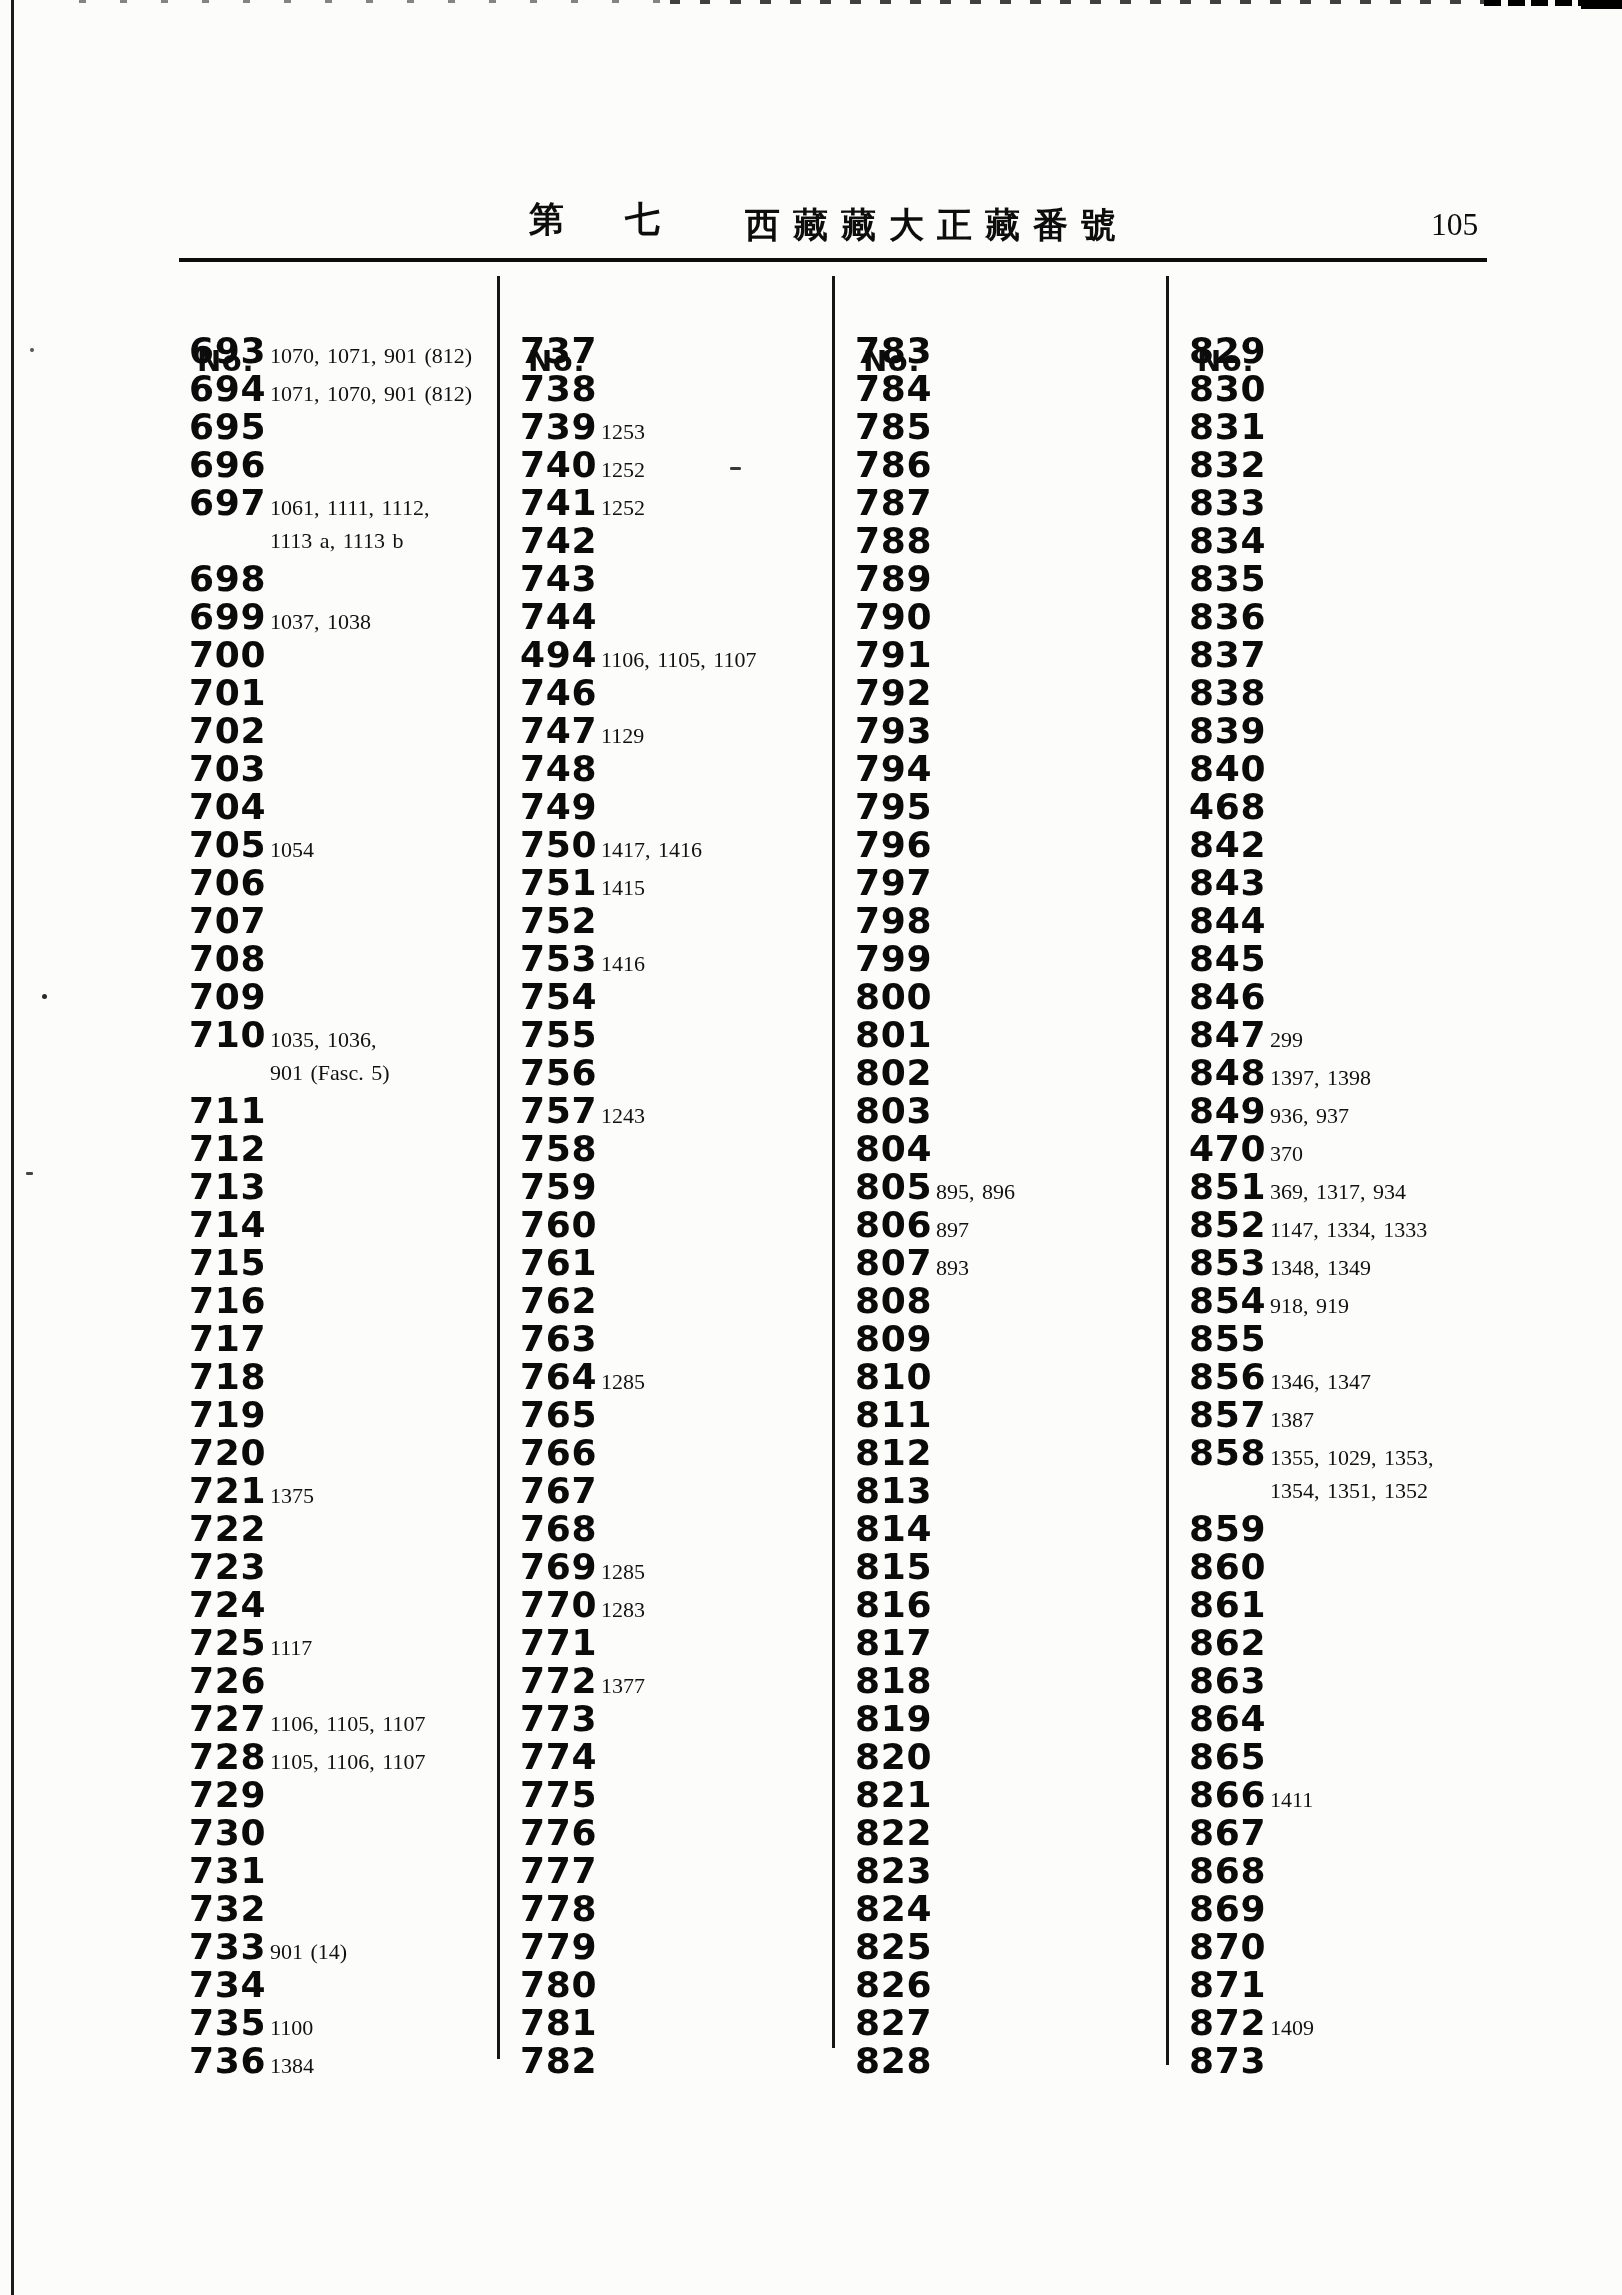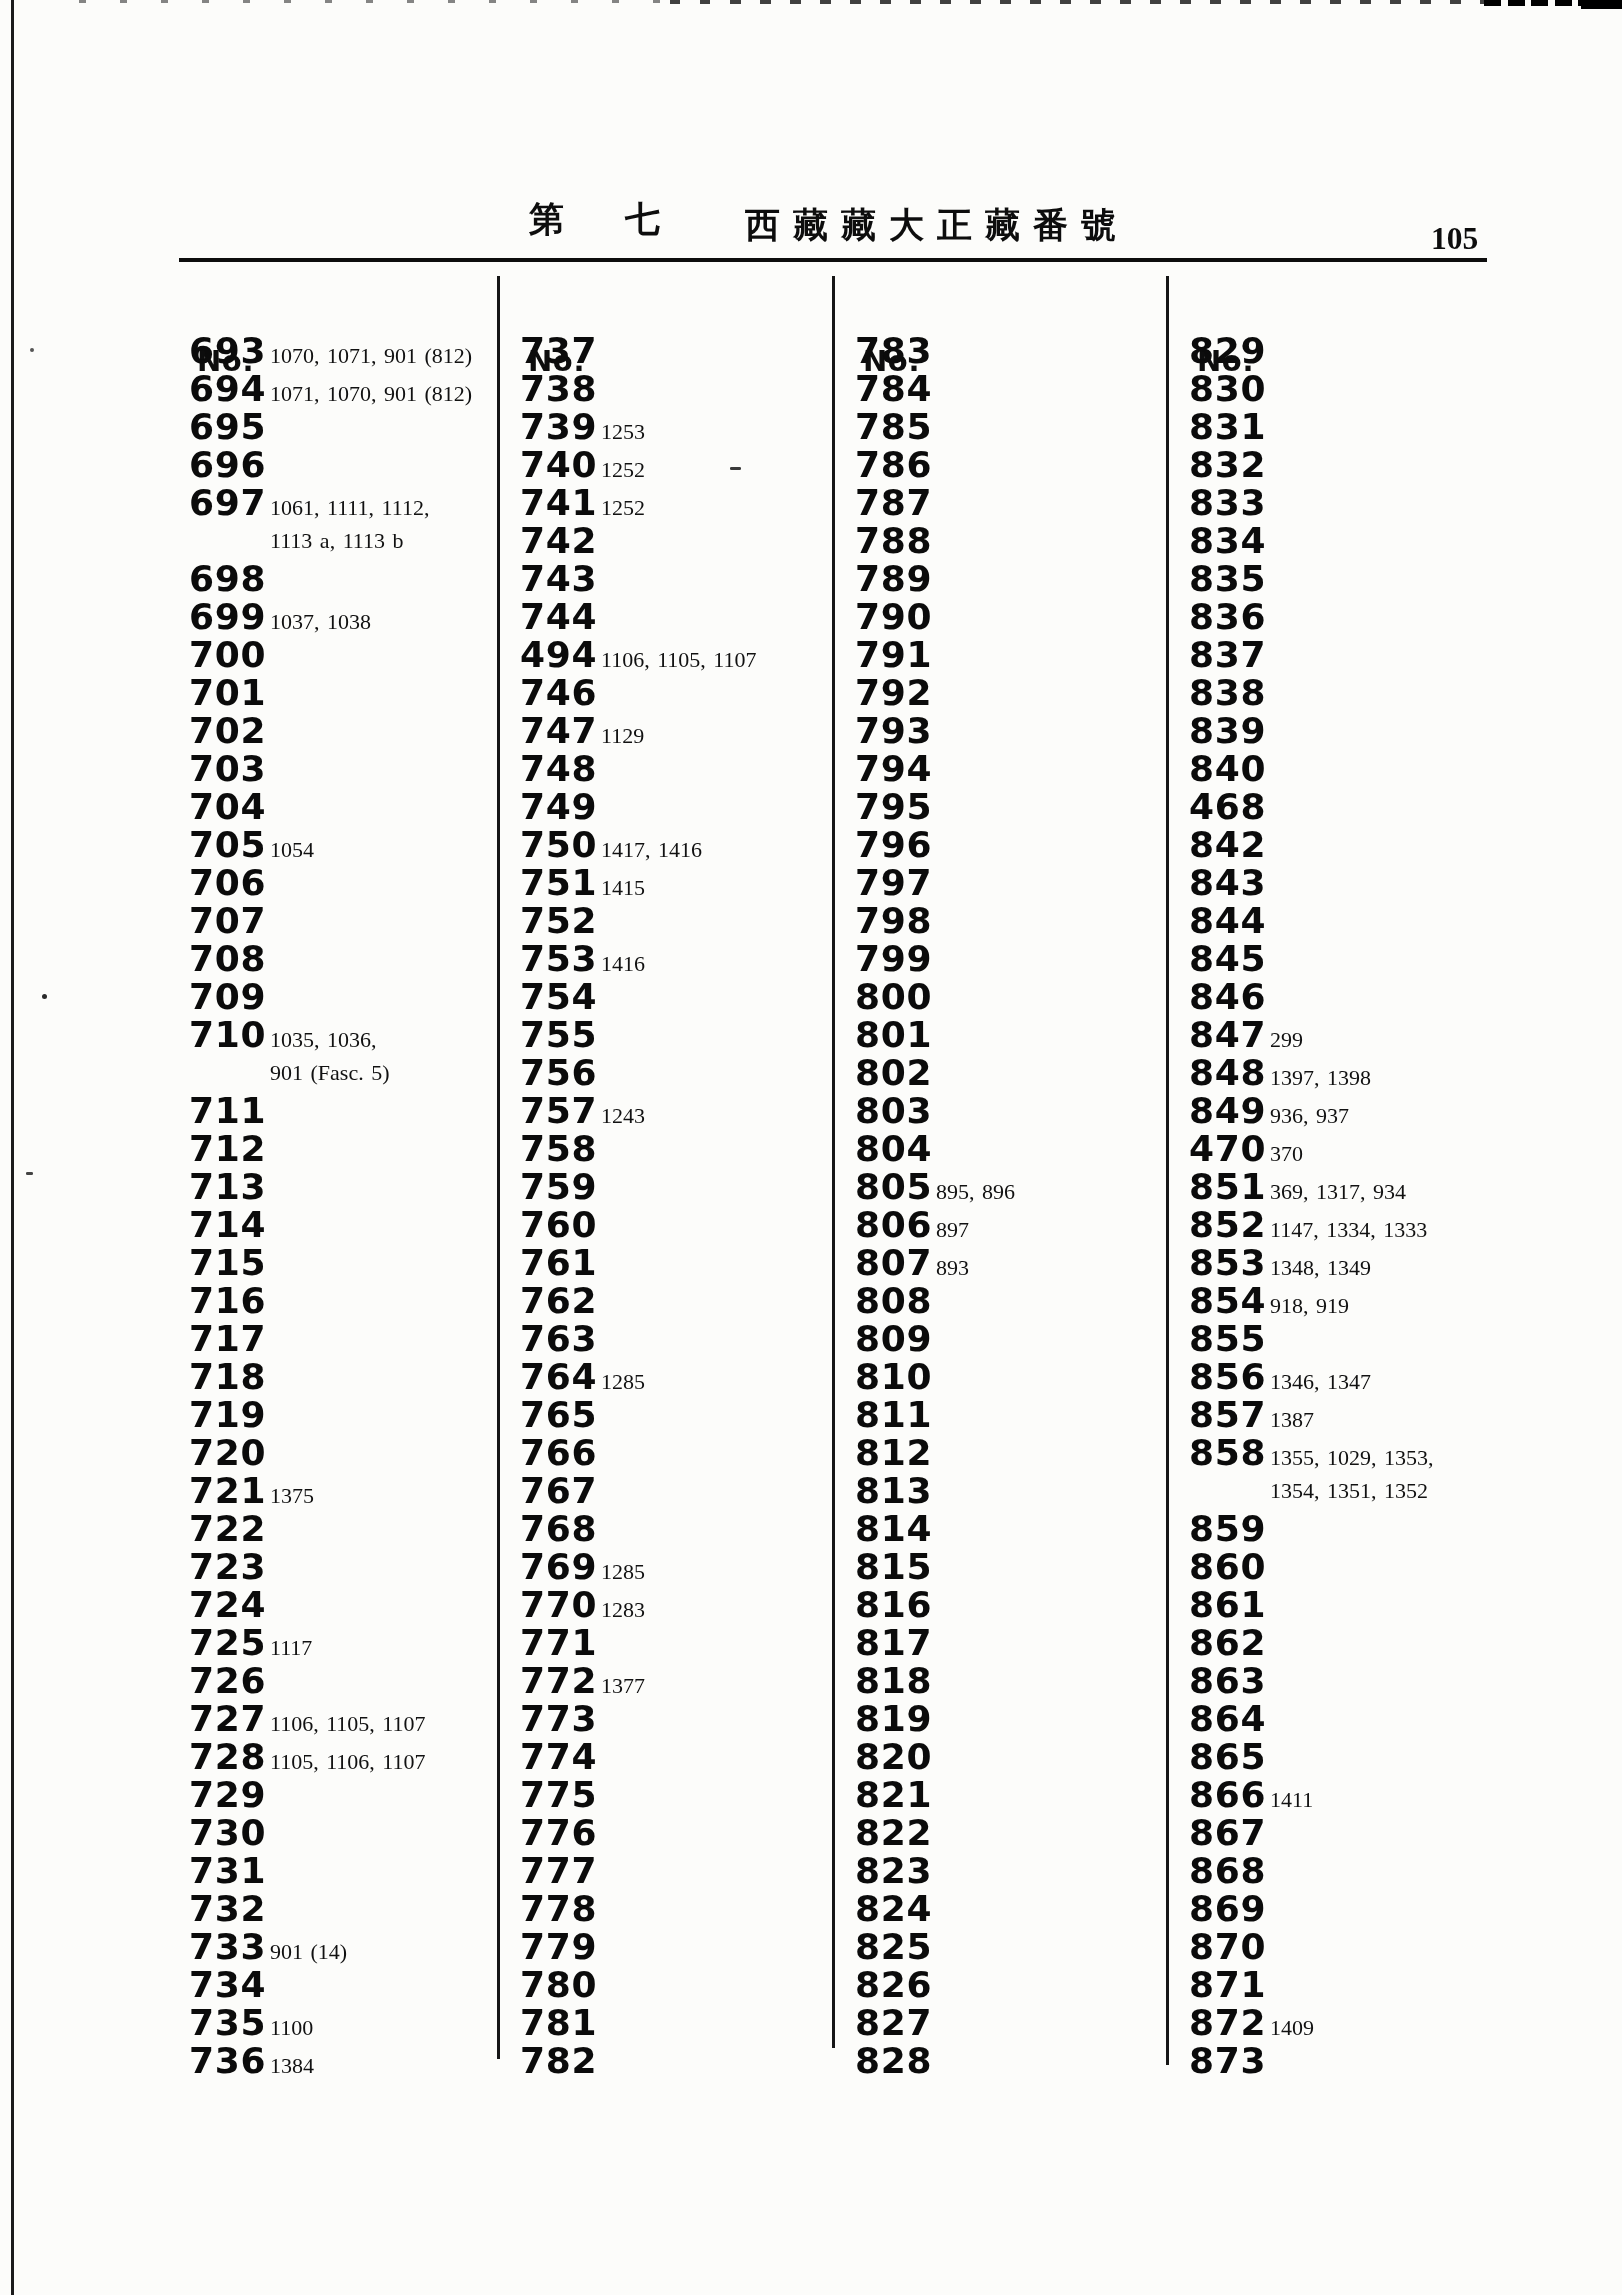--- a/index.html
+++ b/index.html
@@ -23,22 +23,22 @@
   .speck1{position:absolute;left:42px;top:994px;width:5.3px;height:5.3px;background:#2a2a2a;border-radius:50%;}
   .speck2{position:absolute;left:730px;top:467px;width:10.5px;height:3.3px;background:#3a3a3a;border-radius:1.3px;}
   .speck3{position:absolute;left:26px;top:1172px;width:6.6px;height:2.6px;background:#444;border-radius:1.3px;}
   .speck4{position:absolute;left:30px;top:348px;width:3.9px;height:3.9px;background:#555;border-radius:50%;}
 
   
   .hdr-char{position:absolute;top:202px;font-family:"DejaVu Sans", sans-serif;
     font-size:35px;line-height:1;font-weight:700;letter-spacing:0;}
   .hdr-group{position:absolute;top:208px;font-family:"DejaVu Sans", sans-serif;
     font-size:35px;line-height:1;font-weight:700;letter-spacing:13px;white-space:nowrap;}
-  .page-num{position:absolute;left:1431px;top:223px;font-family:"Liberation Serif", serif;
-    font-size:31.5px;line-height:1;font-weight:700;}
+  .page-num{position:absolute;left:1431px;top:209px;font-family:"Liberation Serif", serif;
+    font-size:31.5px;line-height:1;font-weight:400;}
   .head-rule{position:absolute;left:179px;top:258px;width:1308px;height:3.9px;background:#0d0d0d;}
 
   
   .vsep{position:absolute;top:276px;width:3.3px;background:#161616;}
   .vsep.s1{left:497px;height:1783px;}
   .vsep.s2{left:832px;height:1772px;}
   .vsep.s3{left:1166px;height:1789px;}
 
   
   .col{position:absolute;top:294px;width:309px;}

